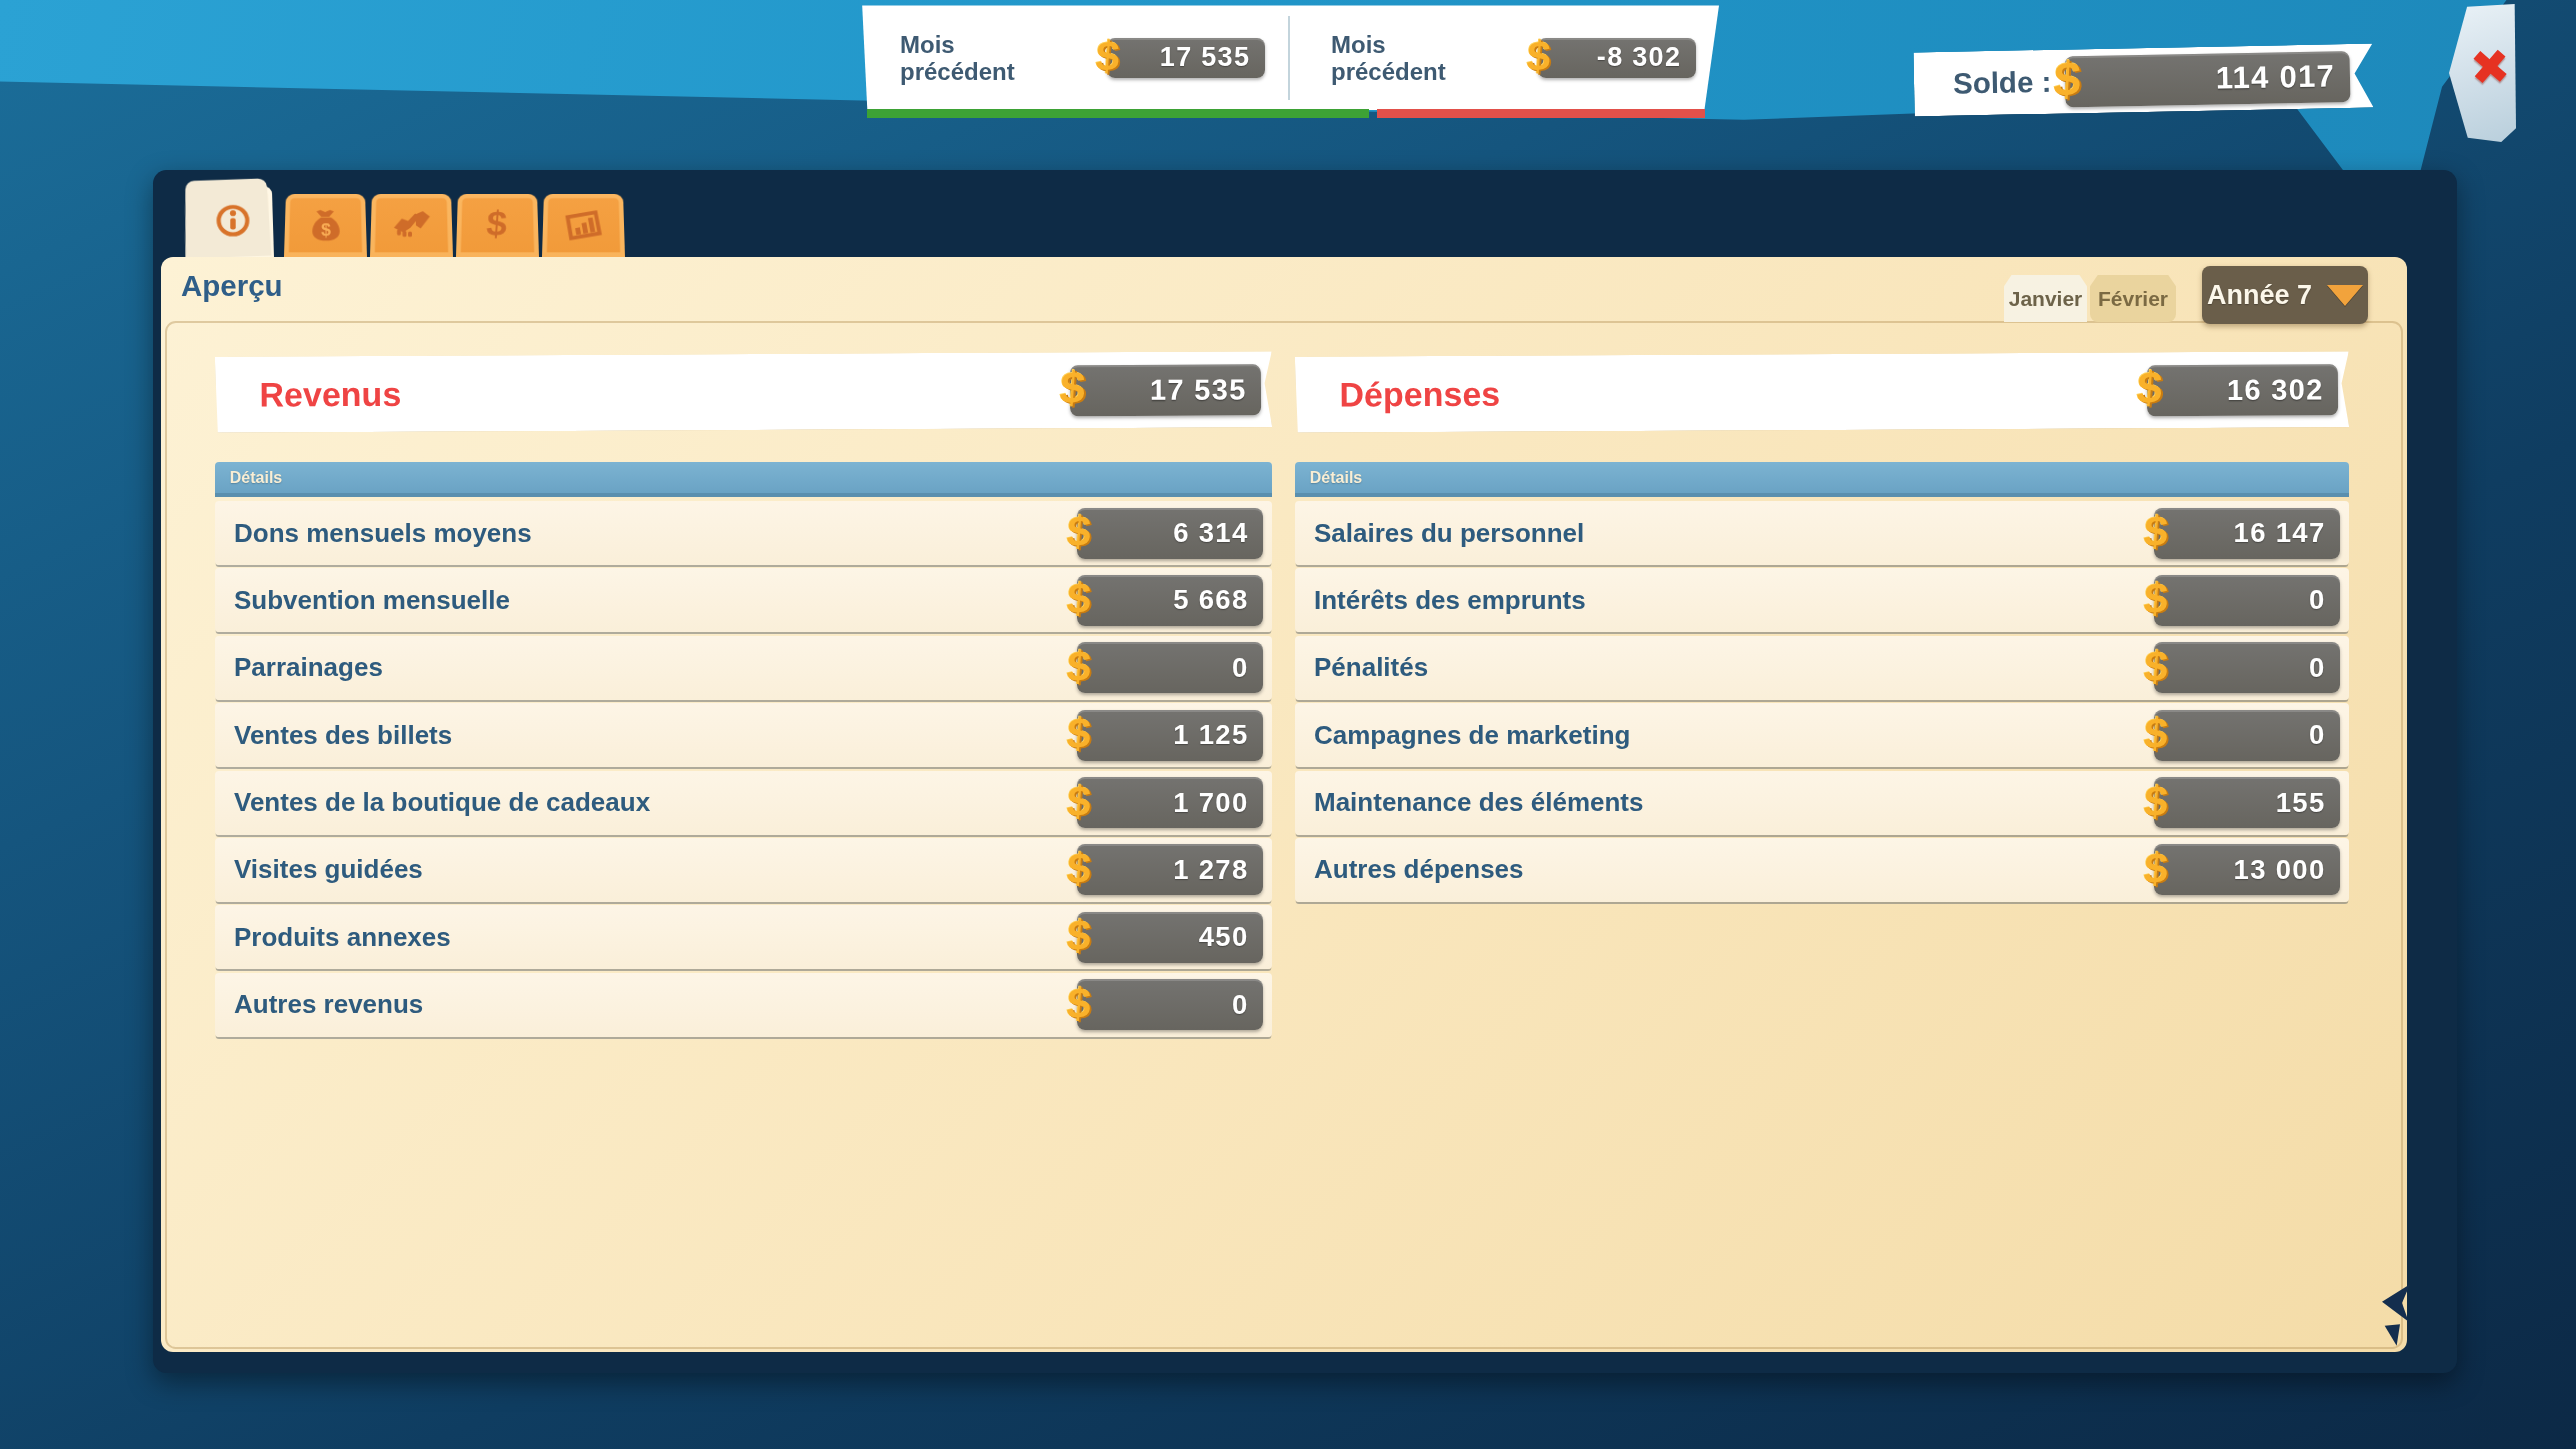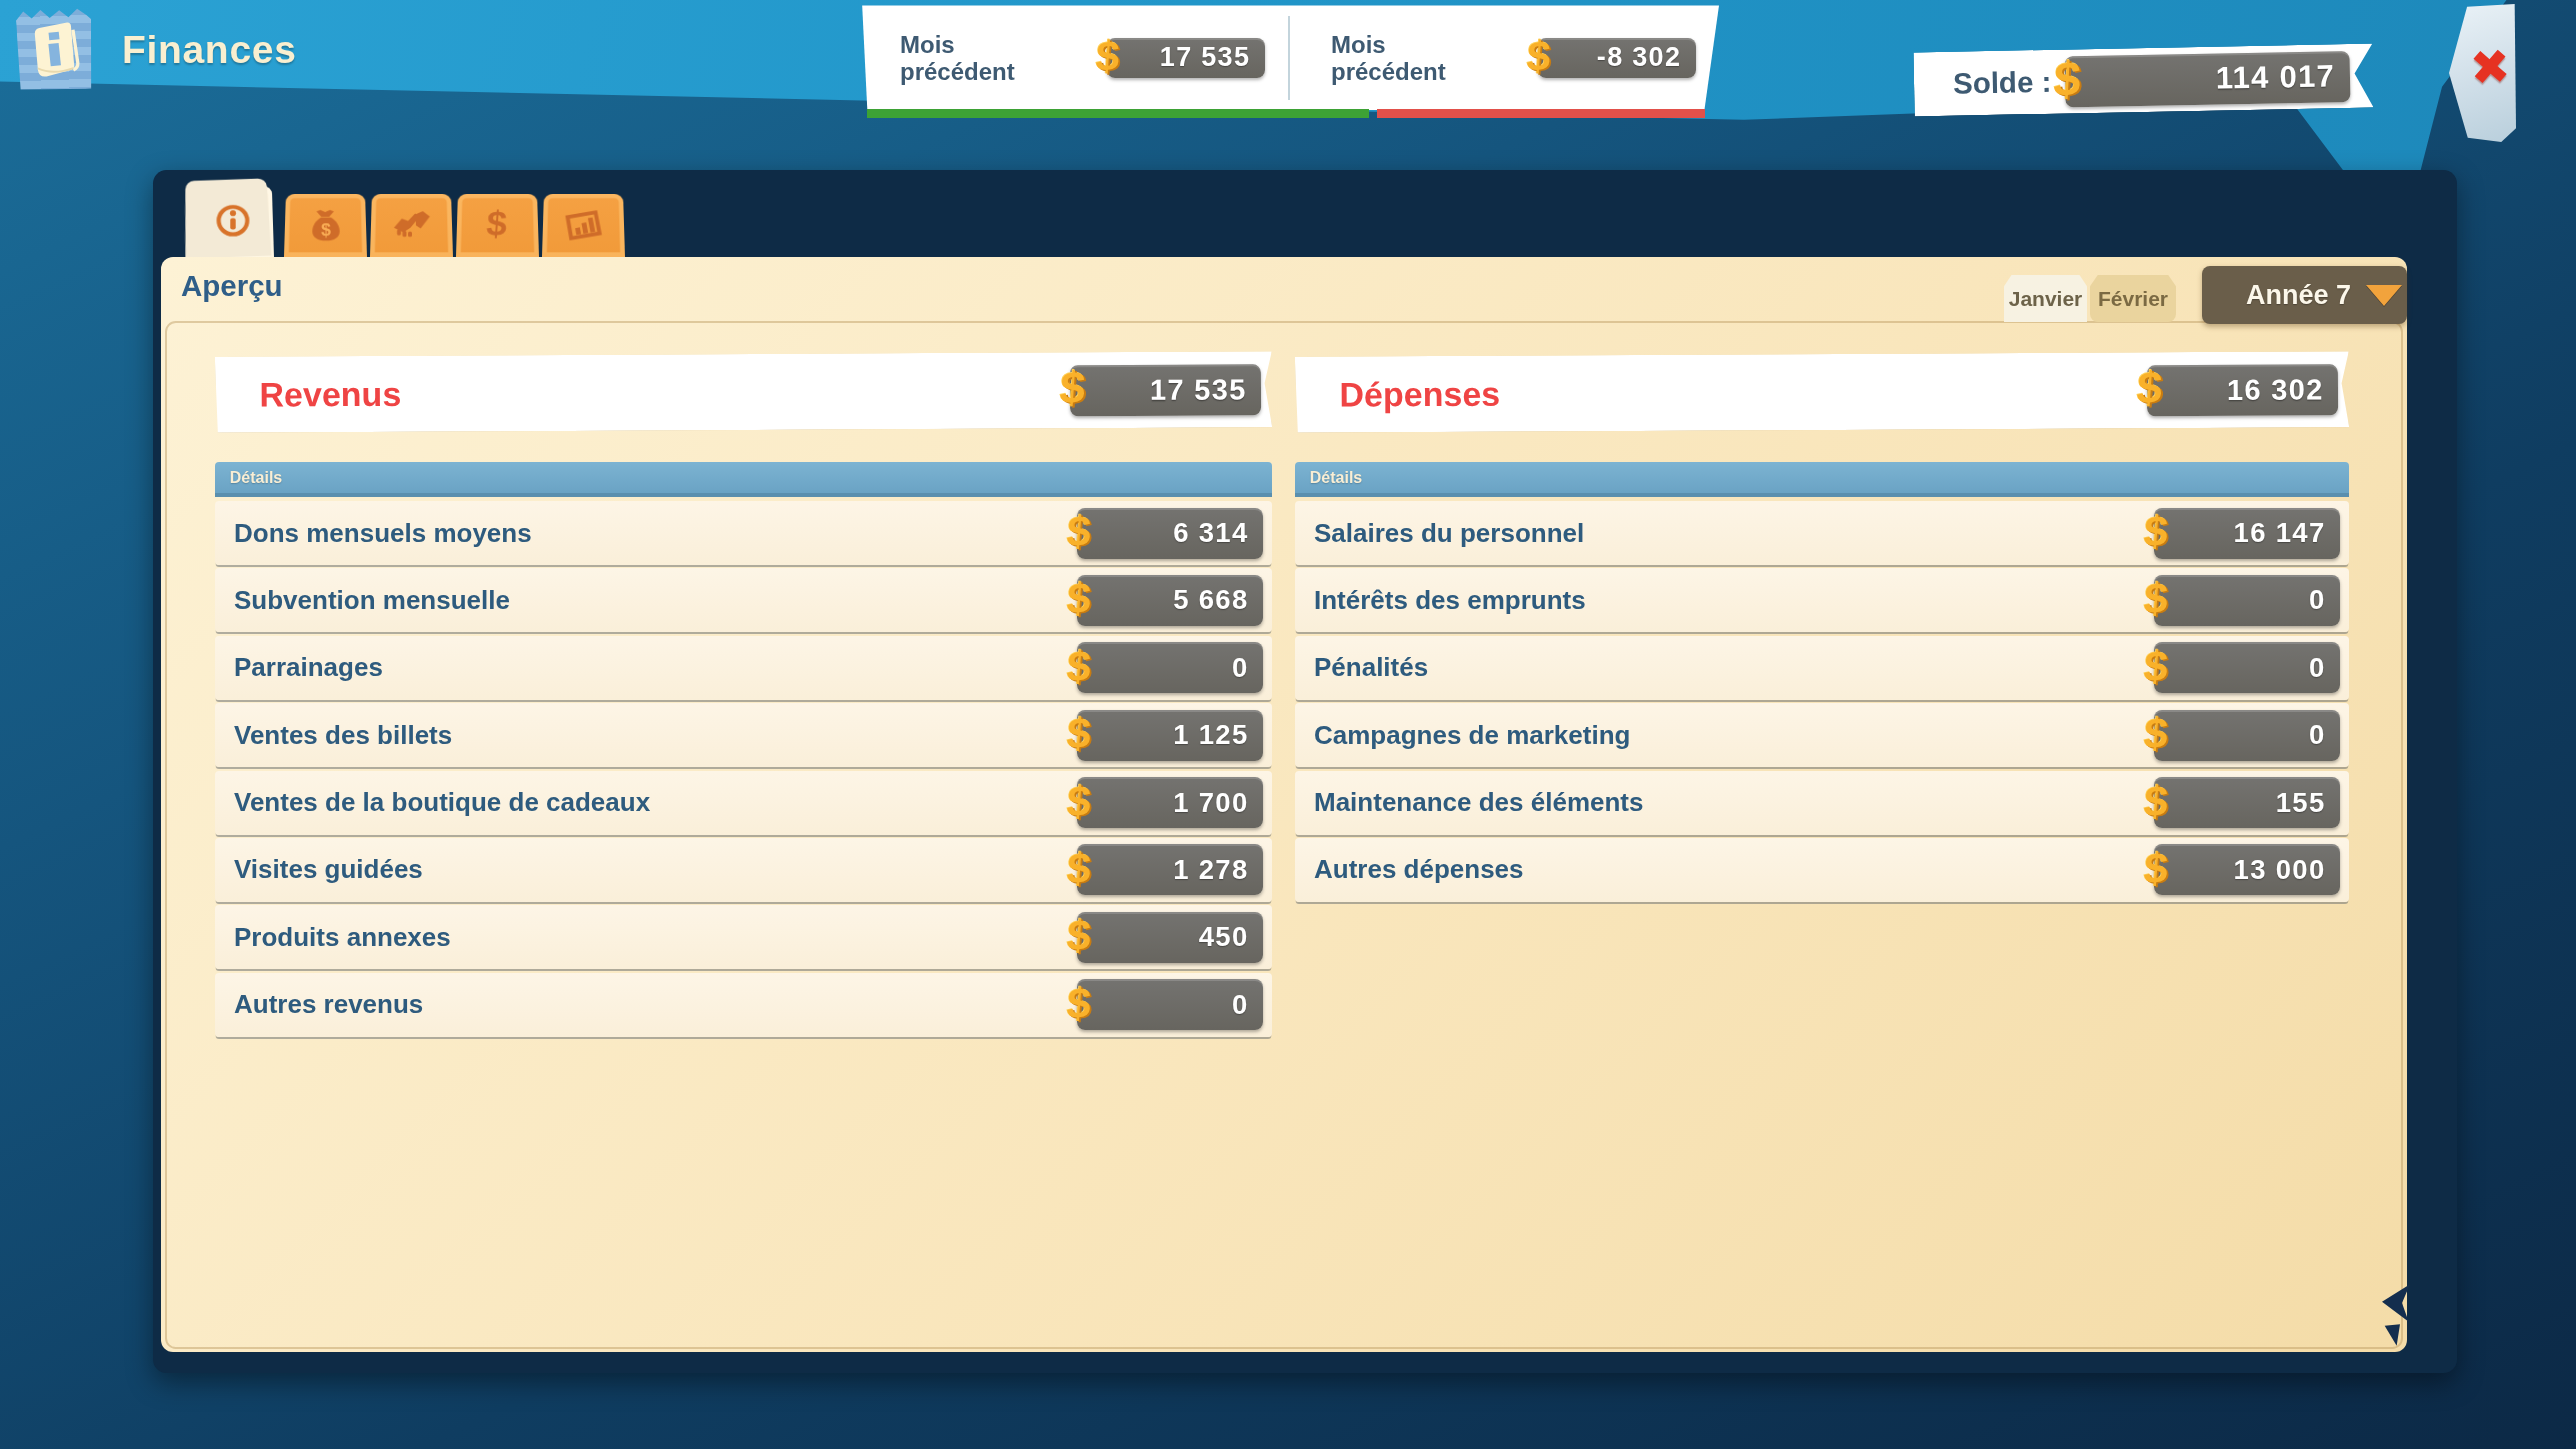--- a/index.html
+++ b/index.html
@@ -79,21 +79,21 @@
   .tab.active::before{content:"";position:absolute;left:-6.7px;right:4px;top:-6.7px;bottom:0;
     background:#f3ead6;border-radius:9.4px 9.4px 0 0;z-index:-1;transform:rotate(-2deg);}
 
   
   .month-tab{position:absolute;top:18px;height:47px;display:flex;align-items:center;justify-content:center;
     font-size:21px;cursor:pointer;clip-path:polygon(0 24%,9% 0,91% 0,100% 24%,100% 100%,0 100%);}
   .month-tab.jan{left:1843px;width:83px;background:#f7f2e2;color:#6d6349;}
   .month-tab.fev{left:1929px;width:86px;background:#ead49e;color:#7b6a43;border-radius:8px;}
   .year-btn{position:absolute;left:2041px;top:9.4px;width:166px;height:58px;background:#6a5e4a;border-radius:8px;
     display:flex;align-items:center;justify-content:center;gap:14.8px;cursor:pointer;
-    box-shadow:0 2.7px 5.4px rgba(90,60,20,.35);padding-left:39px;}
+    box-shadow:0 2.7px 5.4px rgba(90,60,20,.35);}
   .year-btn .lbl{color:#fcf7ea;font-size:27px;text-shadow:0 1.3px 1.3px rgba(0,0,0,.3);}
   .year-btn .tri{width:0;height:0;border-left:18px solid transparent;border-right:18px solid transparent;
     border-top:21.5px solid #f2a33c;filter:drop-shadow(0 1.3px 0.7px rgba(0,0,0,.3));}
 
   
   .col{position:absolute;top:0;}
   .col.left{left:54px;width:1057px;}
   .col.right{left:1134px;width:1054px;}
   .white-banner{position:absolute;top:97px;left:0;right:0;height:76px;background:#ffffff;
     clip-path:polygon(0 0,100% 0,99.3% 42%,100% 100%,0.25% 100%);transform:rotate(-0.3deg);
@@ -113,32 +113,20 @@
   .cursor{position:absolute;left:2375px;top:1283px;z-index:9;}
 </style>
 </head>
 <body>
 
 <div class="stage">
 
   <div class="bg-main"></div>
   <div class="header-band"></div>
 
-  <div class="app-title-wrap">
-    <div class="fin-icon">
-      <svg width="56" height="62" viewBox="0 0 60 66">
-        <path d="M15 9 L45 4 Q49 4 49 8 L51 50 Q51 54 47 55 L21 61 Q13 62 12 54 L10 15 Q10 10 15 9 Z" fill="#fdf3d3"></path>
-        <path d="M51 12 L55 48 Q55 53 50 55" stroke="#fdf3d3" stroke-width="3.5" fill="none"></path>
-        <path d="M12 52 Q28 60 50 53" stroke="#e8d9ae" stroke-width="2" fill="none"></path>
-        <rect x="25" y="14" width="11" height="8" fill="#85b4de" transform="rotate(-4 30 18)"></rect>
-        <rect x="25" y="26" width="11" height="24" fill="#85b4de" transform="rotate(-4 30 38)"></rect>
-      </svg>
-    </div>
-    <div class="app-title">Finances</div>
-  </div>
 
   <div class="top-banner">
     <div class="half">
       <div class="mois-label">Mois précédent</div>
       <div class="pill top">
         <span class="cur">$</span>
         <span class="num">17 535</span>
       </div>
     </div>
     <div class="divider"></div>

